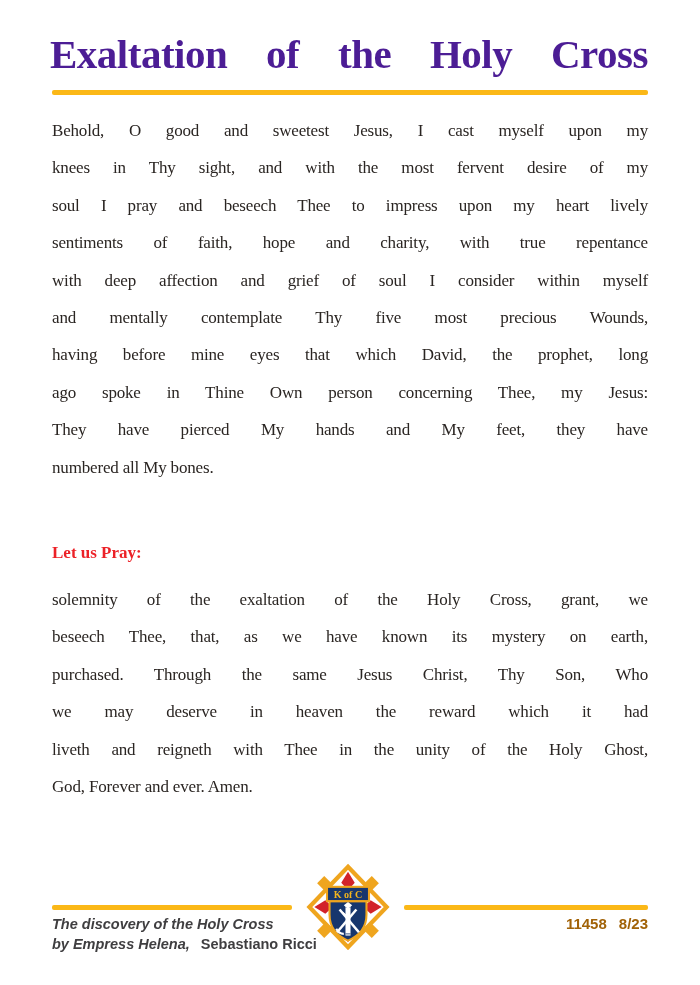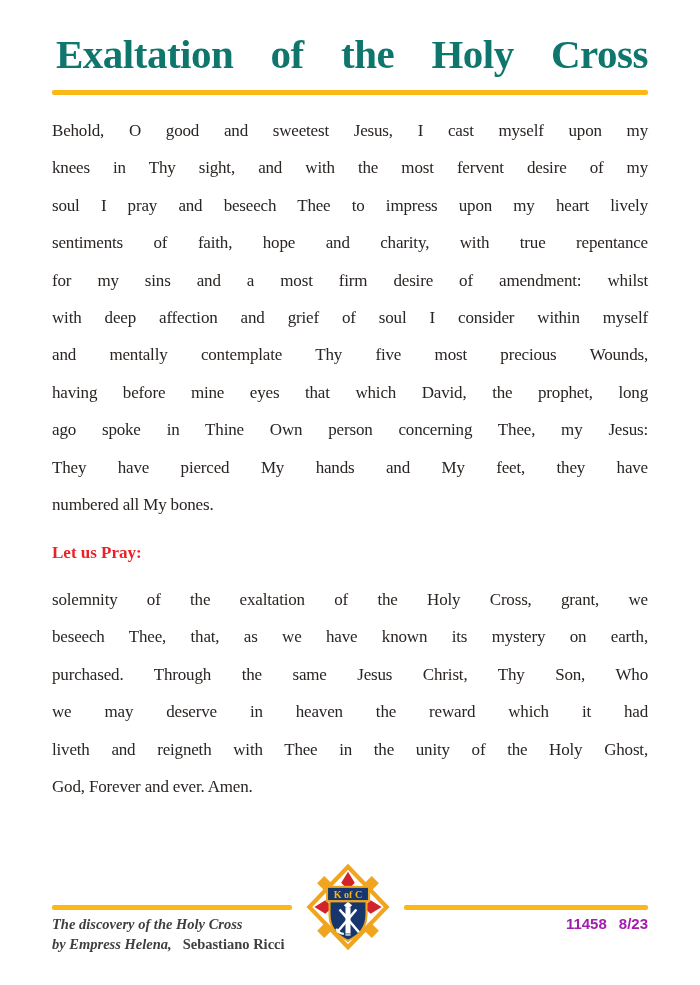--- a/index.html
+++ b/index.html
@@ -4,23 +4,23 @@
 <style>
   html,body{margin:0;padding:0;background:#ffffff;}
   .page{
     position:relative;
     width:700px;height:985px;
     background:#ffffff;
     font-family:"Liberation Serif", serif;
     overflow:hidden;
   }
   .title{
-    position:absolute;left:56px;right:52px;top:32px;
+    position:absolute;left:50px;right:52px;top:32px;
     font-size:41px;line-height:1.1;font-weight:bold;
-    color:#0f766e;
+    color:#4c1d95;
     letter-spacing:-0.5px;
     text-align:justify;text-align-last:justify;
     white-space:nowrap;
   }
   .rule{
     position:absolute;height:5px;background:#FBB817;border-radius:2px;
   }
   .title-rule{left:52px;right:52px;top:90px;}
   .body-text{
     position:absolute;left:52px;right:52px;
@@ -37,49 +37,48 @@
     font-size:17px;font-weight:bold;color:#EC2127;
     line-height:1.2;
   }
   .footer-rule-left{left:52px;width:240px;top:905px;}
   .footer-rule-right{left:404px;width:244px;top:905px;}
   .emblem{
     position:absolute;left:306px;top:863px;width:84px;height:88px;
   }
   .credit{
     position:absolute;left:52px;top:915px;
-    font-family:Liberation Serif, serif;
+    font-family:Liberation Sans, sans-serif;
     font-size:14.5px;line-height:19.5px;font-weight:bold;
     color:#3F3E40;
   }
   .credit .italic{font-style:italic;}
   .credit .regular{font-style:normal;margin-left:11px;}
   .print-code{
     position:absolute;right:52px;top:915px;
     font-family:"Liberation Sans", sans-serif;
-    font-size:15px;font-weight:bold;color:#a21caf;
+    font-size:15px;font-weight:bold;color:#a16207;
     text-align:right;
   }
   .print-code .date{margin-left:12px;}
 </style>
 </head>
 <body>
 
 <div class="page">
 
   <div class="title">Exaltation of the Holy Cross</div>
 
   <div class="rule title-rule"></div>
 
   <div class="body-text p1">
       <div class="tline">Behold, O good and sweetest Jesus, I cast myself upon my</div>
       <div class="tline">knees in Thy sight, and with the most fervent desire of my</div>
       <div class="tline">soul I pray and beseech Thee to impress upon my heart lively</div>
       <div class="tline">sentiments of faith, hope and charity, with true repentance</div>
-      <div class="tline">for my sins and a most firm desire of amendment: whilst</div>
       <div class="tline">with deep affection and grief of soul I consider within myself</div>
       <div class="tline">and mentally contemplate Thy five most precious Wounds,</div>
       <div class="tline">having before mine eyes that which David, the prophet, long</div>
       <div class="tline">ago spoke in Thine Own person concerning Thee, my Jesus:</div>
       <div class="tline">They have pierced My hands and My feet, they have</div>
       <div class="tline last">numbered all My bones.</div>
     </div>
 
   <div class="pray-heading">Let us Pray:</div>
 

